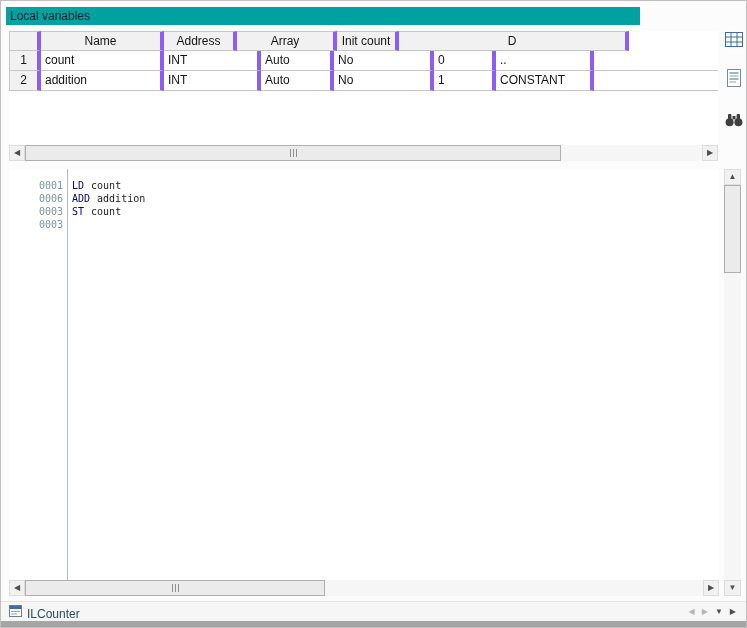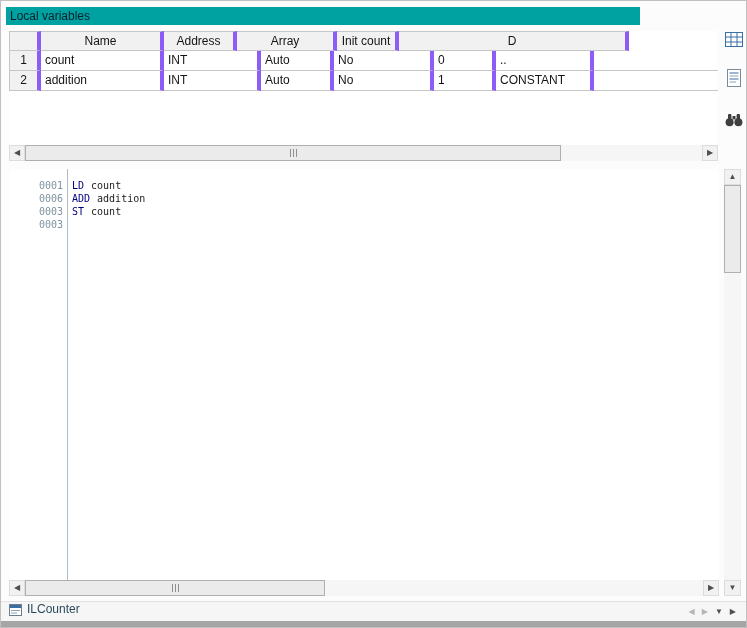--- a/index.html
+++ b/index.html
@@ -84,21 +84,21 @@
   .ed-hscroll .sb-thumb { left:0; width:300px; }
   .ed-vscroll { left:723px; top:168px; height:427px; }
   .ed-vscroll .sb-thumb { top:0; height:88px; }
 
   
   .tabbar {
     position:absolute; left:0; top:600px; width:745px; height:20px;
     background:#F6F6F6; border-top:1px solid #E2E2E2;
     display:flex; align-items:center;
   }
-  .tab { display:flex; align-items:flex-start; gap:5px; padding:0 8px; height:100%; cursor:default; }
+  .tab { display:flex; align-items:flex-end; gap:5px; padding:0 8px; height:100%; cursor:default; }
   .tab-label { font-size:12px; color:#2B4C5C; }
   .tab-nav { margin-left:auto; display:flex; gap:7px; padding-right:10px; font-size:8px; line-height:1; }
   .tab-nav .dim { color:#B5B5B5; }
   .tab-nav .dark { color:#4F4F4F; }
 
   .bottom-strip { position:absolute; left:0; bottom:0; width:745px; height:6px; background:#A5A5A5; }
 </style>
 </head>
 <body>
 

